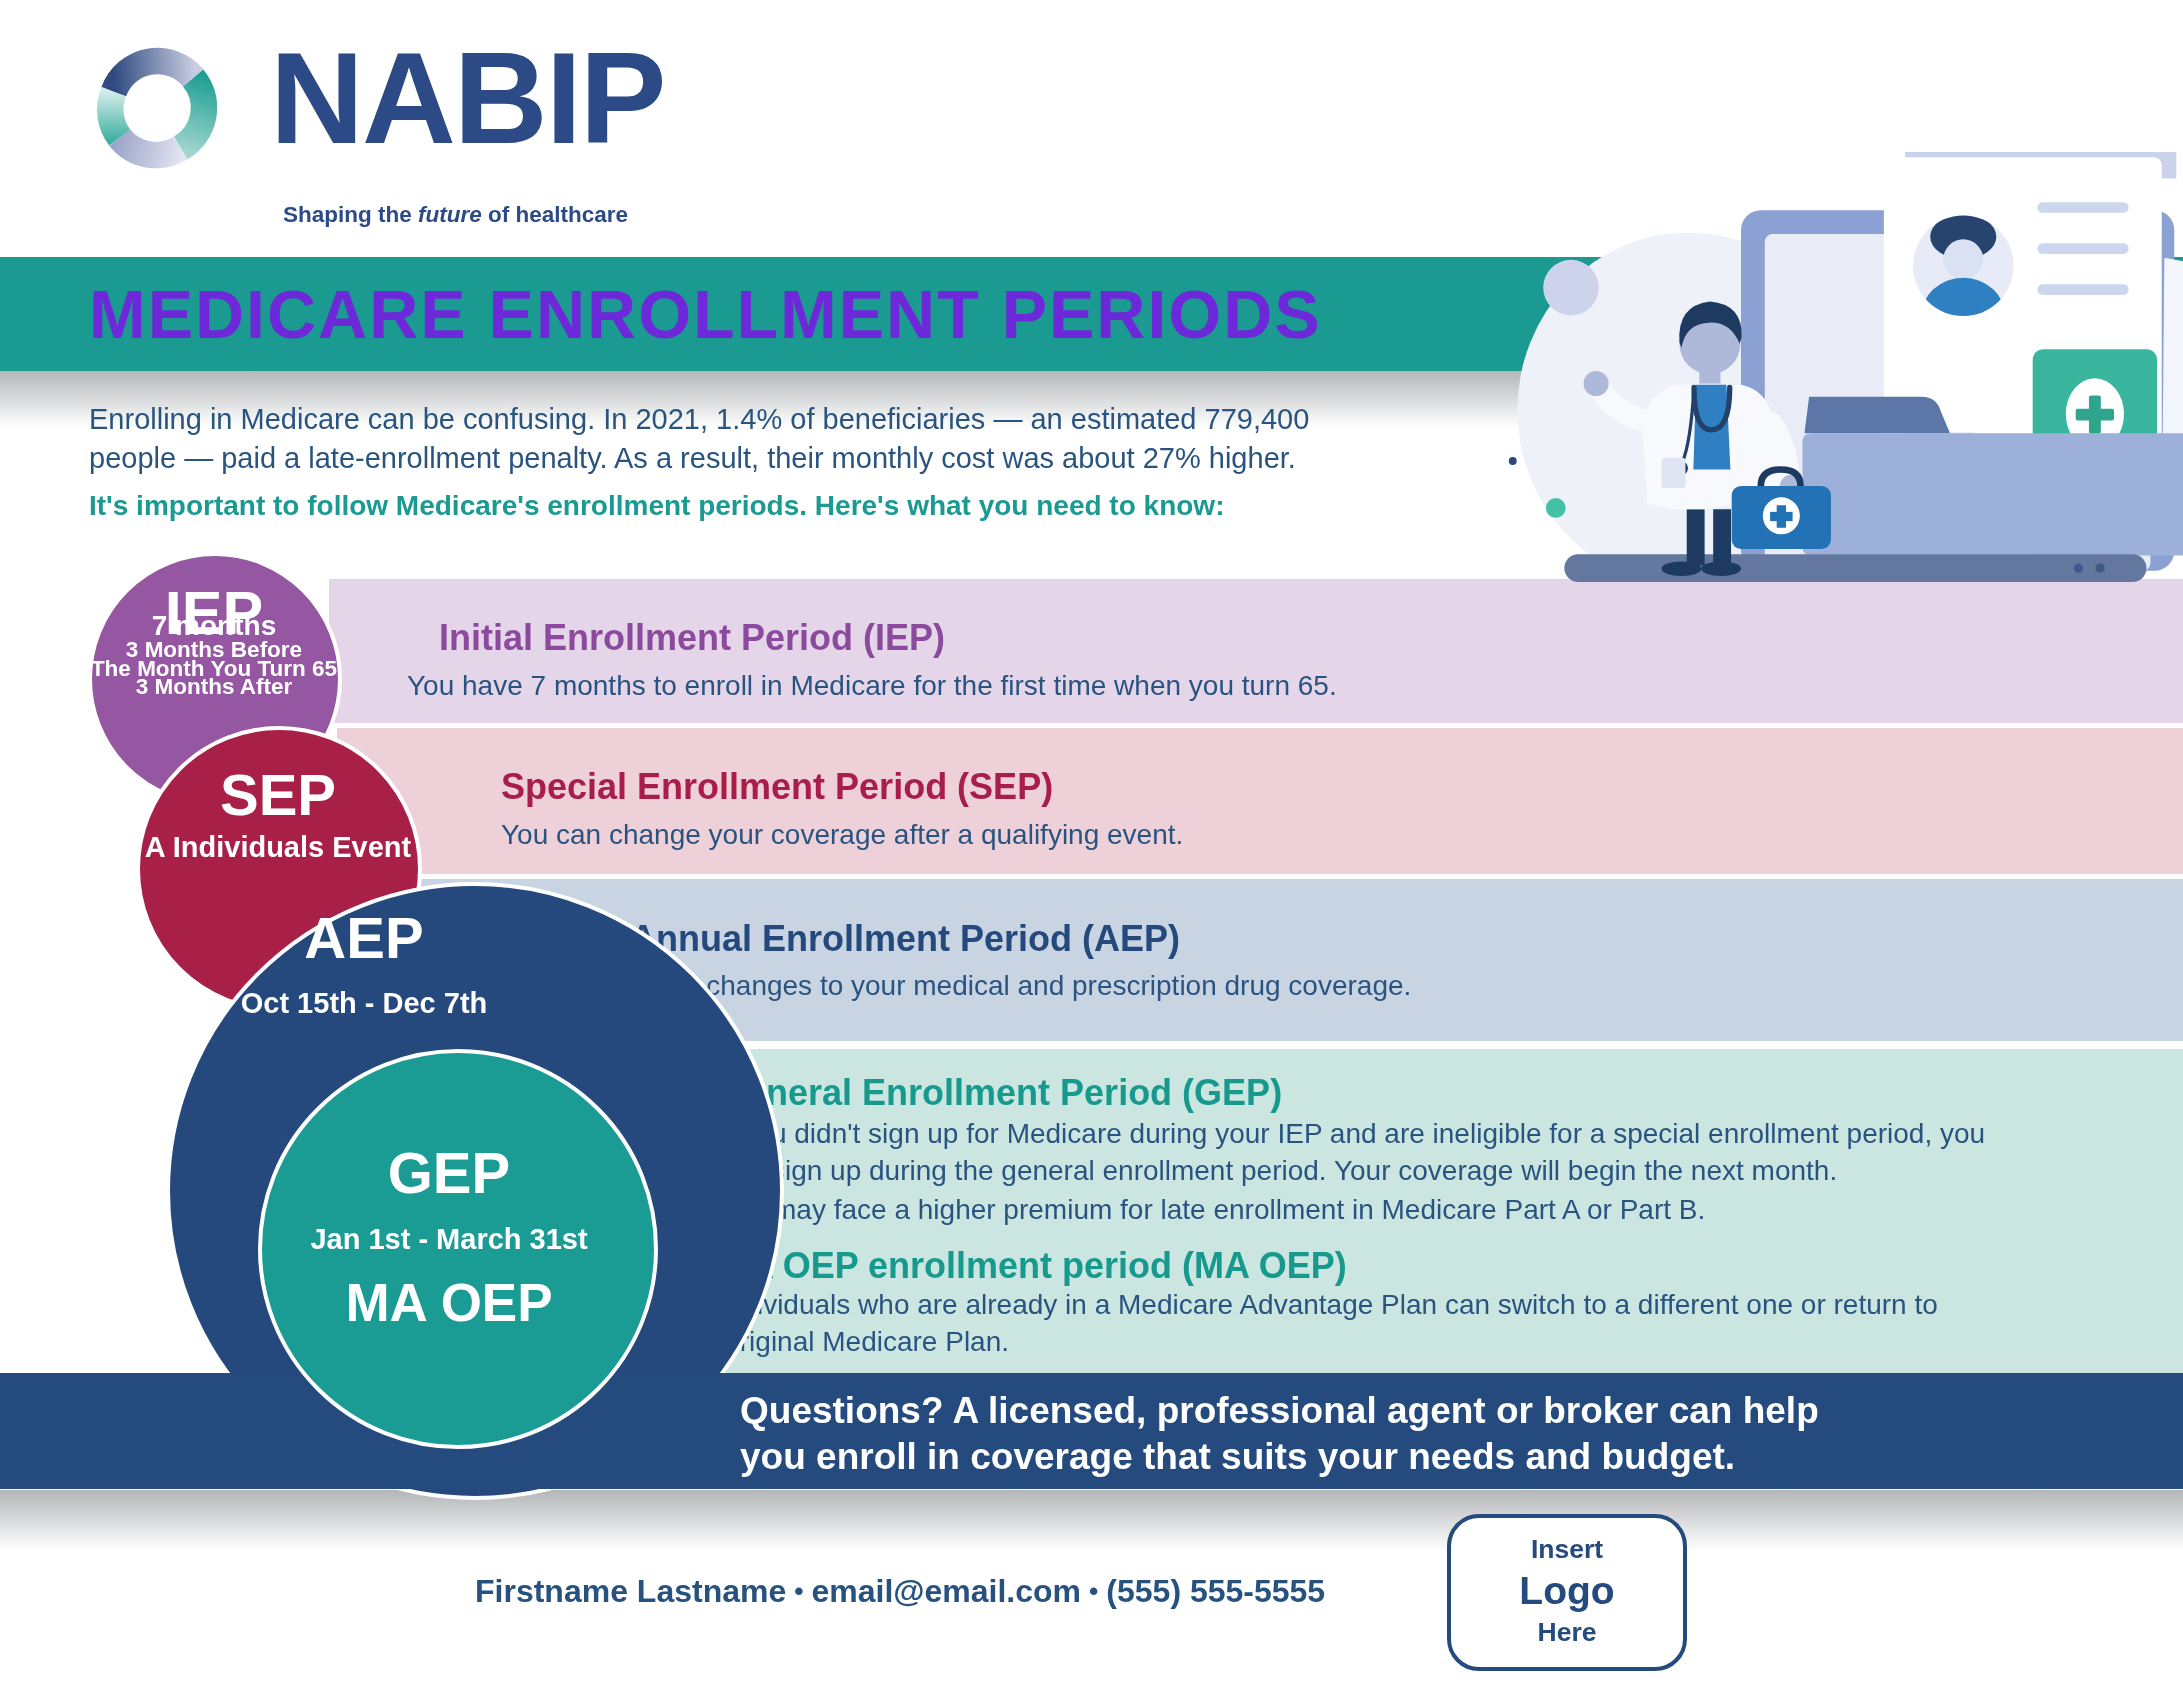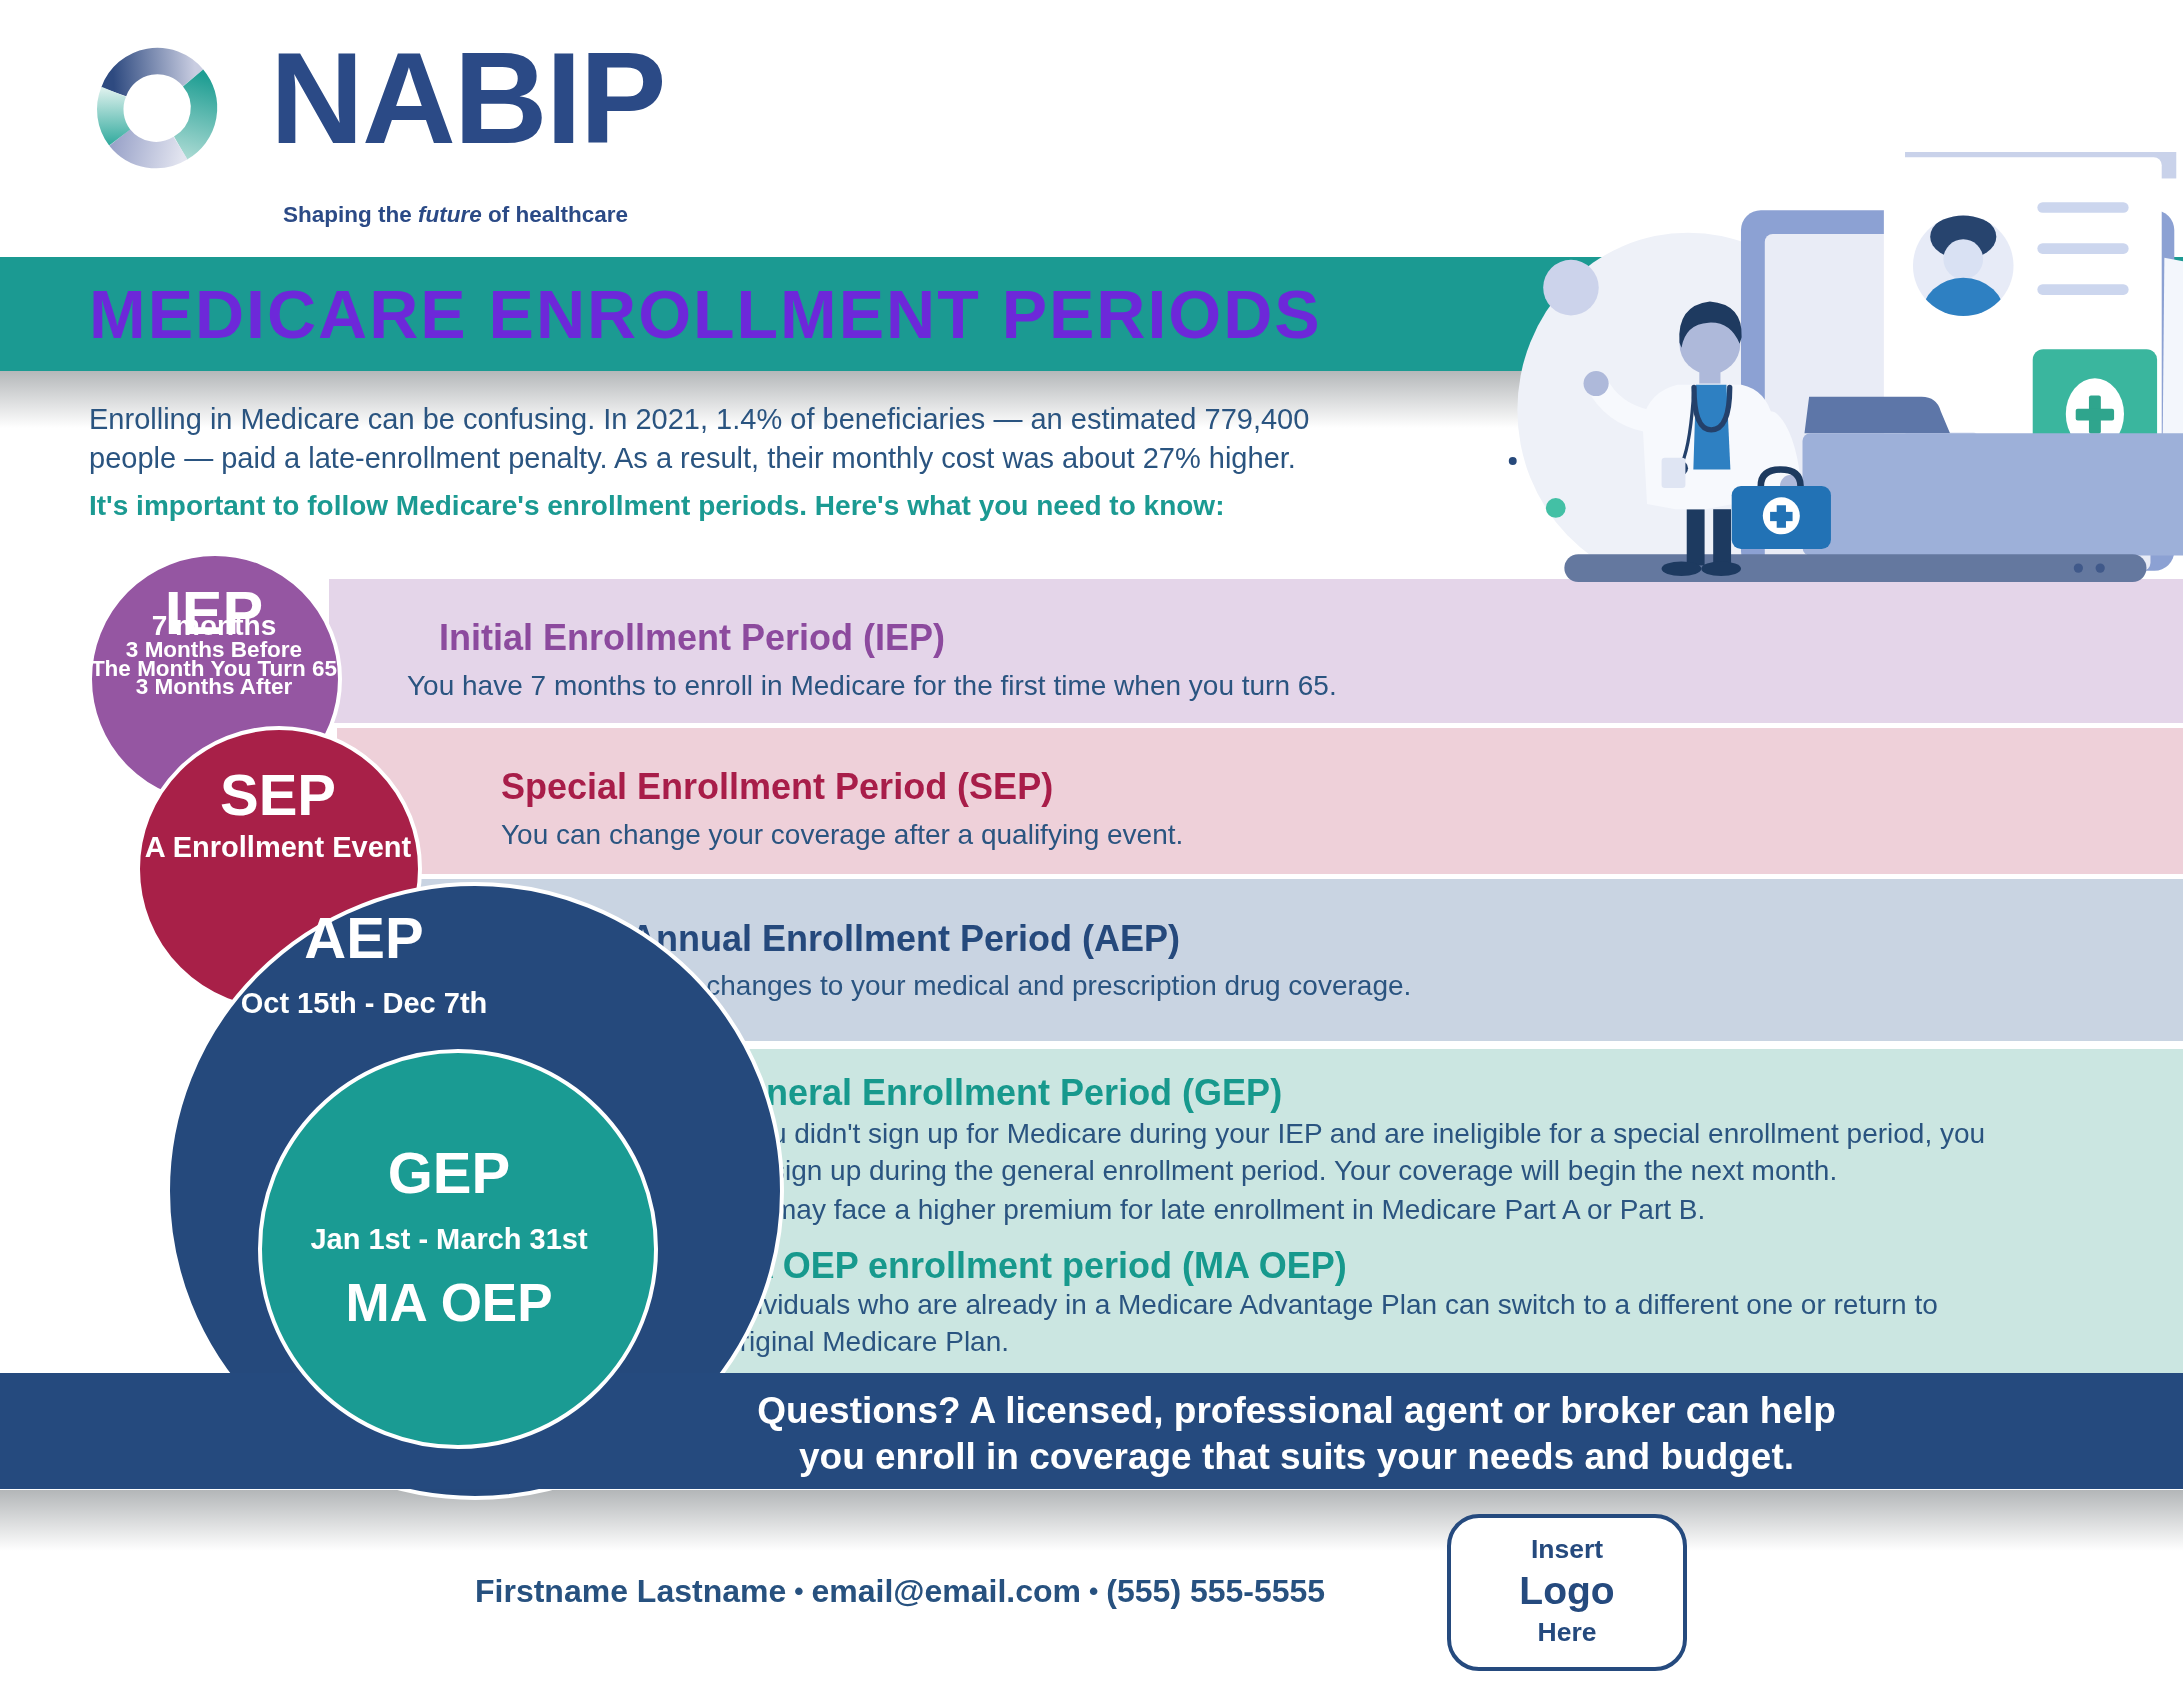--- a/index.html
+++ b/index.html
@@ -64,21 +64,21 @@
   #sep-abbr{left:278px;top:761px;font-size:58px;font-weight:800;z-index:6;}
   #sep-l1{left:278px;top:831px;font-size:29px;font-weight:700;z-index:6;}
   #aep-abbr{left:364px;top:904px;font-size:58px;font-weight:800;z-index:7;}
   #aep-l1{left:364px;top:987px;font-size:29px;font-weight:700;z-index:7;}
   #gep-abbr{left:449px;top:1139px;font-size:58px;font-weight:800;z-index:9;}
   #gep-l1{left:449px;top:1223px;font-size:29px;font-weight:700;z-index:9;}
   #gep-l2{left:449px;top:1272px;font-size:53px;font-weight:800;z-index:9;}
 
   
   #navy-banner{left:0;top:1373px;width:2183px;height:116px;background:#254a7e;z-index:7;}
-  #cta-text{left:668px;top:1388px;width:1257px;text-align:center;color:#ffffff;
+  #cta-text{left:740px;top:1388px;width:1257px;text-align:left;color:#ffffff;
             font-size:37px;font-weight:700;line-height:46px;z-index:8;}
 
   
   #footer-contact{left:475px;top:1573px;z-index:3;color:#27517f;font-size:32px;font-weight:700;
                   display:flex;gap:8px;align-items:center;white-space:nowrap;}
   .bullet{font-size:26.5px;}
   #logo-box{left:1447px;top:1514px;width:232px;height:149px;border:4px solid #254a7e;
             border-radius:32px;background:#ffffff;z-index:3;text-align:center;color:#254a7e;}
   #logo-box .lb1{margin-top:17px;font-size:26.5px;font-weight:700;line-height:29px;}
   #logo-box .lb2{font-size:39px;font-weight:800;line-height:54px;}
@@ -152,21 +152,21 @@
   <div id="circle-aep" class="abs circle"></div>
   <div id="navy-banner" class="abs"></div>
   <div id="circle-gep" class="abs circle"></div>
 
   <div id="iep-abbr" class="abs circle-text">IEP</div>
   <div id="iep-l1" class="abs circle-text">7 months</div>
   <div id="iep-l2" class="abs circle-text">3 Months Before</div>
   <div id="iep-l3" class="abs circle-text">The Month You Turn 65</div>
   <div id="iep-l4" class="abs circle-text">3 Months After</div>
   <div id="sep-abbr" class="abs circle-text">SEP</div>
-  <div id="sep-l1" class="abs circle-text">A Enrollment Event</div>
+  <div id="sep-l1" class="abs circle-text">A Individuals Event</div>
   <div id="aep-abbr" class="abs circle-text">AEP</div>
   <div id="aep-l1" class="abs circle-text">Oct 15th - Dec 7th</div>
   <div id="gep-abbr" class="abs circle-text">GEP</div>
   <div id="gep-l1" class="abs circle-text">Jan 1st - March 31st</div>
   <div id="gep-l2" class="abs circle-text">MA OEP</div>
 
   <div id="cta-text" class="abs">
     <div>Questions? A licensed, professional agent or broker can help</div>
     <div>you enroll in coverage that suits your needs and budget.</div>
   </div>

